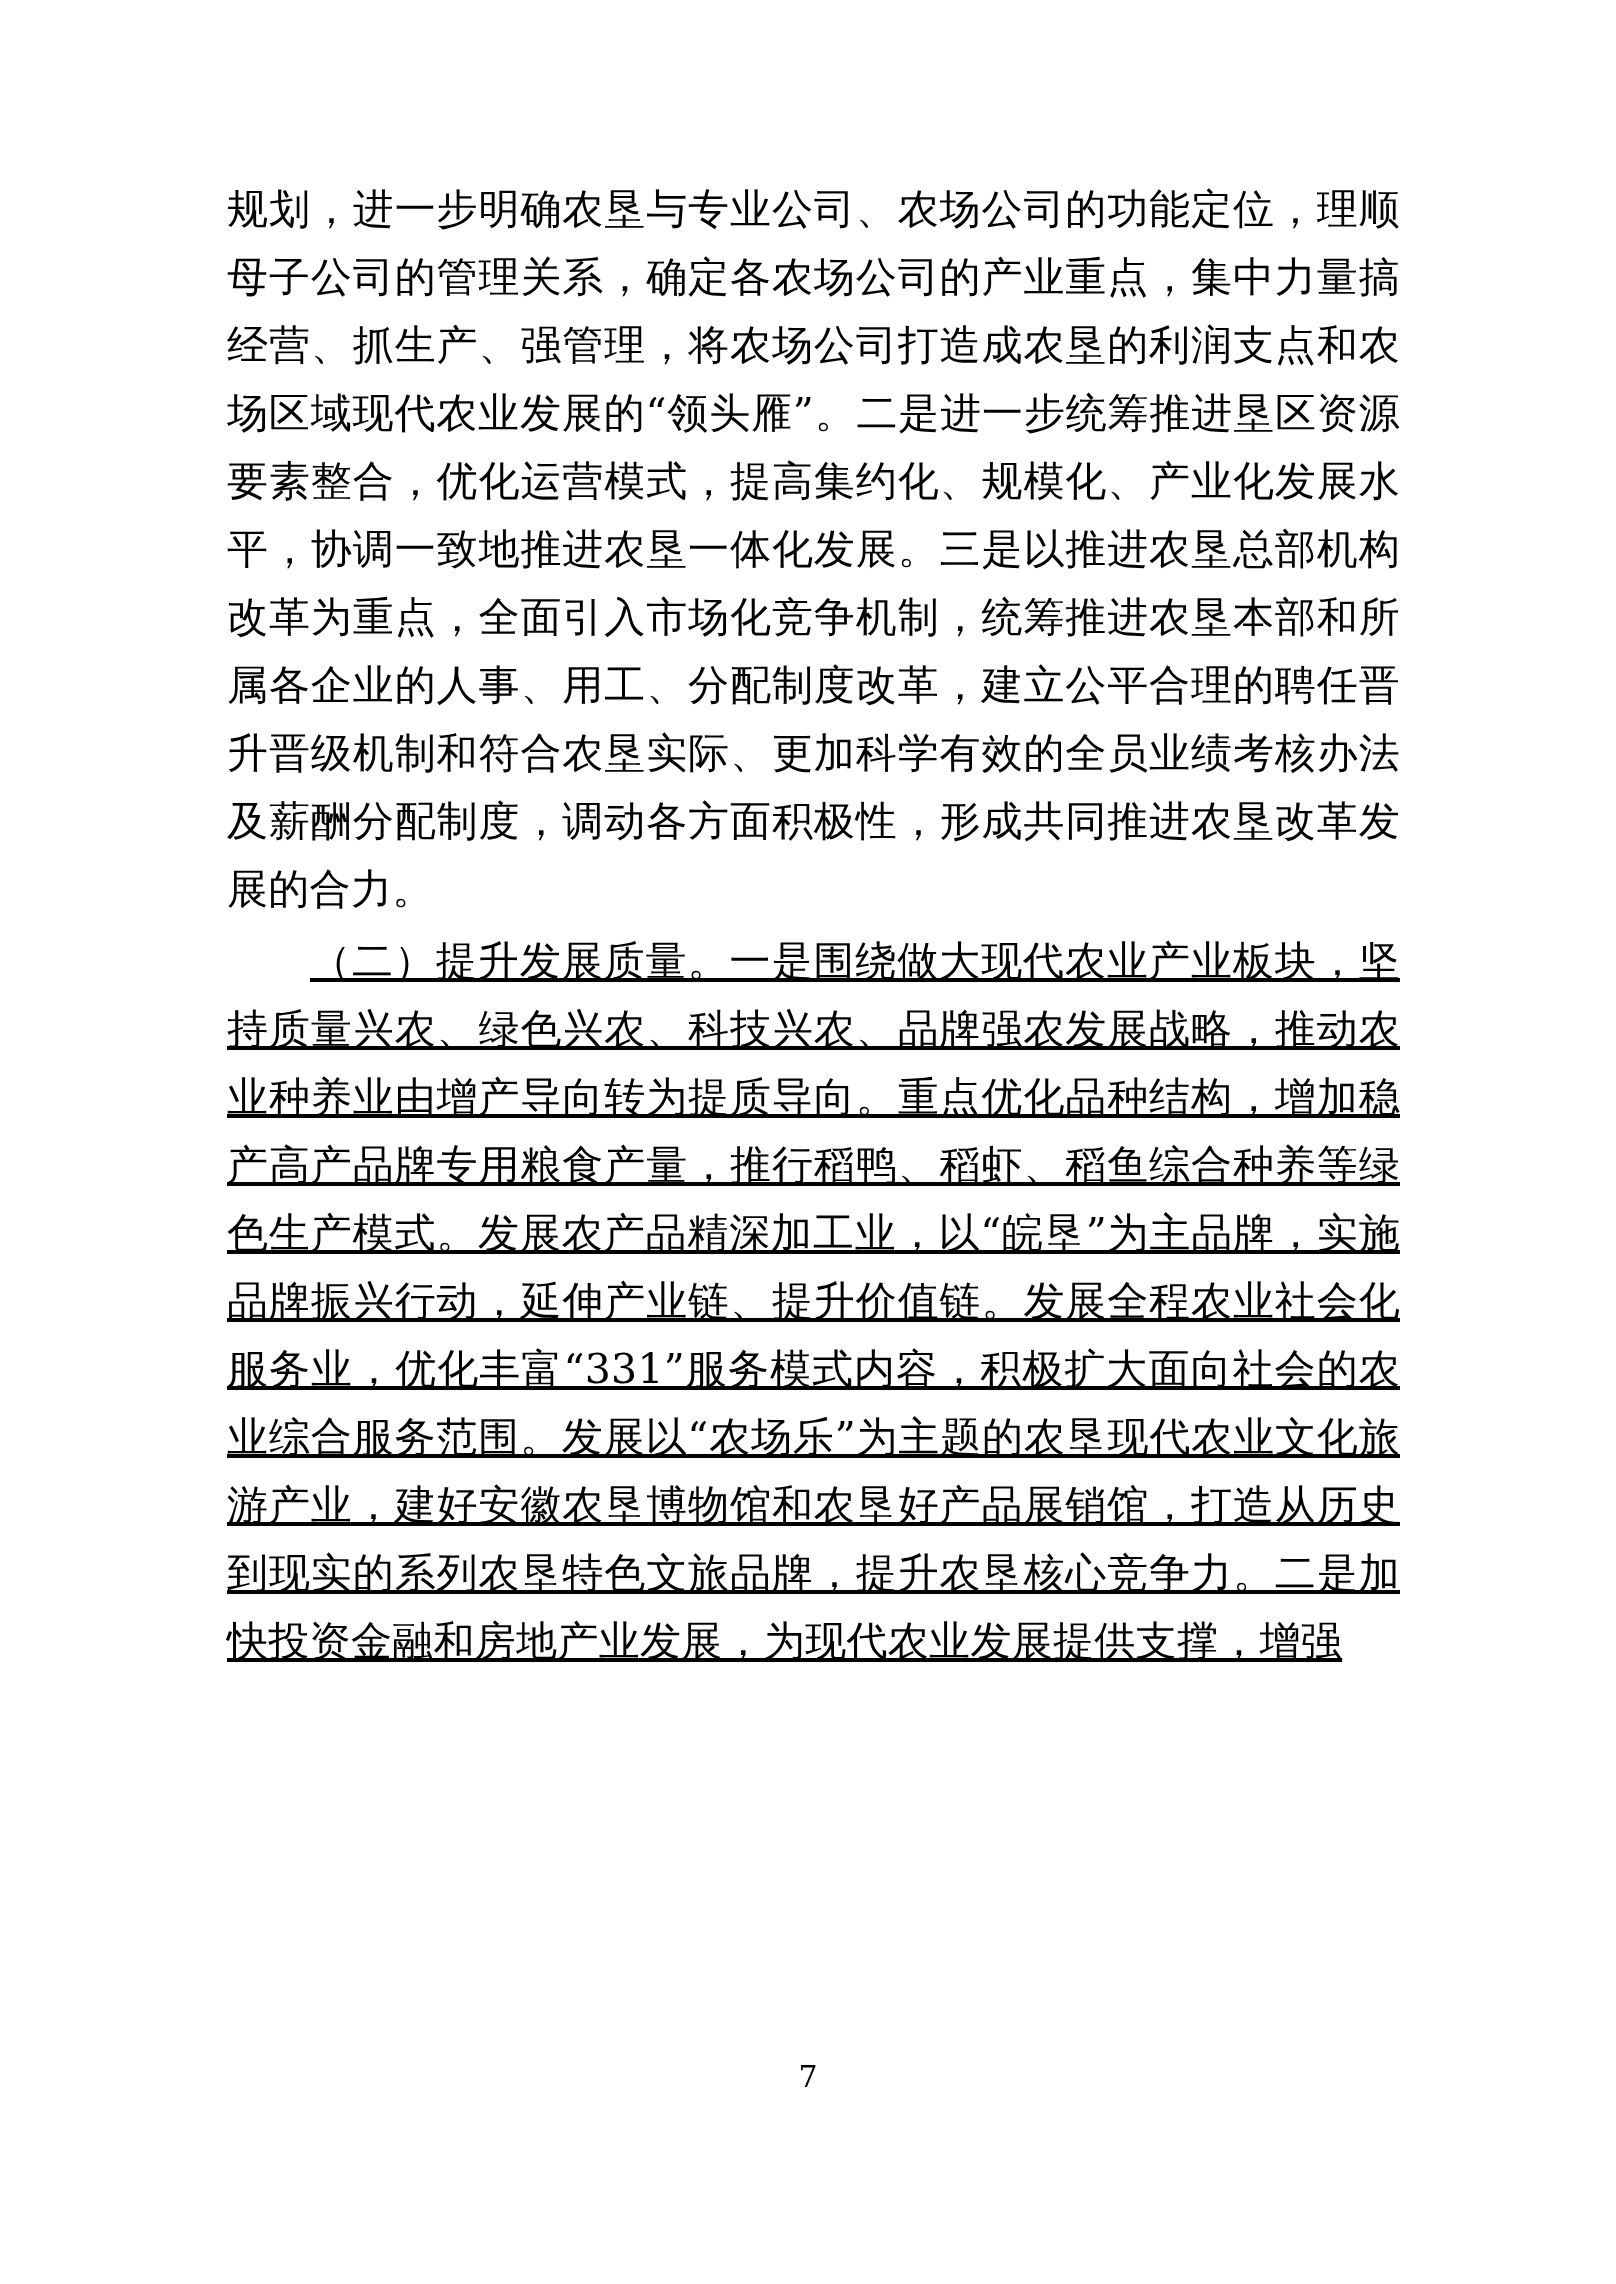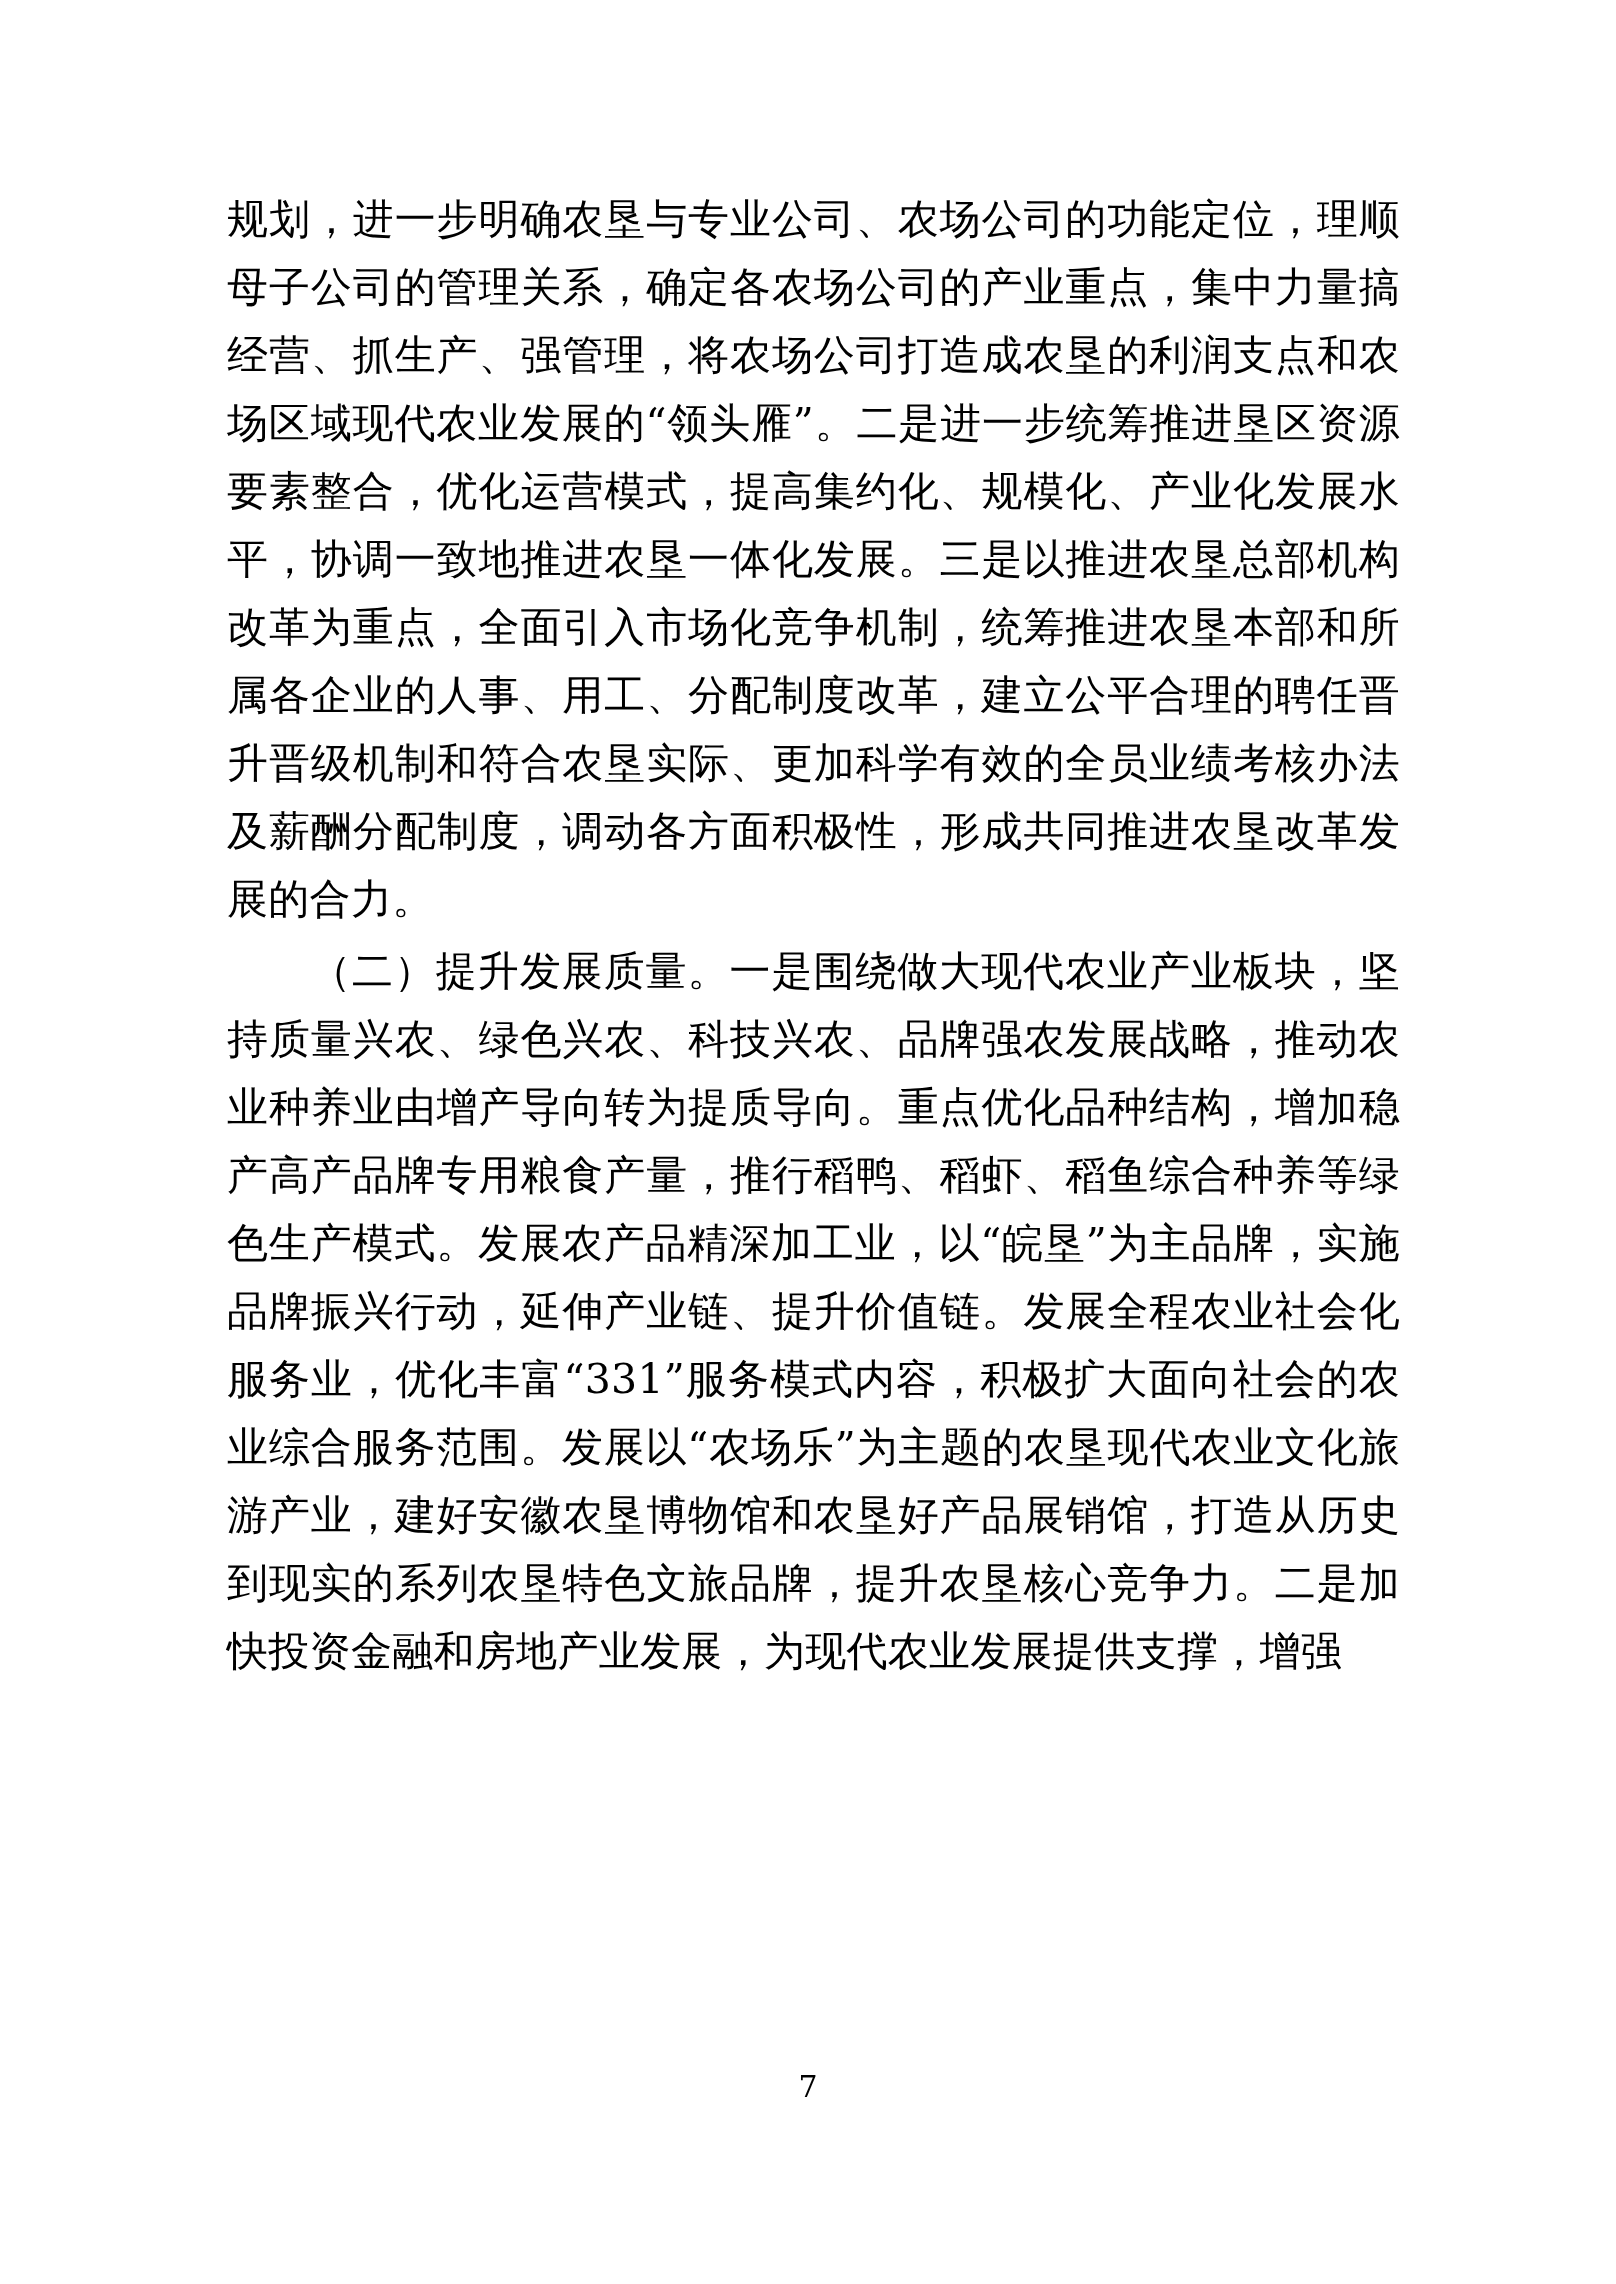--- a/index.html
+++ b/index.html
@@ -11,21 +11,21 @@
     width: 1616px;
     height: 2284px;
     font-family: "DejaVu Serif", "Liberation Serif", serif;
     color: #000000;
     position: relative;
     overflow: hidden;
   }
   .page {
     position: absolute;
     left: 0;
-    top: 10px;
+    top: 0;
     width: 1616px;
     height: 1876px;
     background: #ffffff;
   }
   .content {
     position: absolute;
     left: 227px;
     top: 175px;
     width: 1173px;
   }
@@ -34,20 +34,21 @@
     line-height: 68px;
     text-align: justify;
     text-justify: inter-ideograph;
     letter-spacing: 0.3px;
     margin: 0 0 0 0;
     text-indent: 0;
     word-break: break-all;
   }
   .para + .para {
     margin-top: 3.9px;
+    text-decoration: underline;
   }
   .indent {
     text-indent: 83px;
   }
   .page-number {
     position: absolute;
     left: 0;
     top: 2059px;
     width: 1616px;
     text-align: center;

